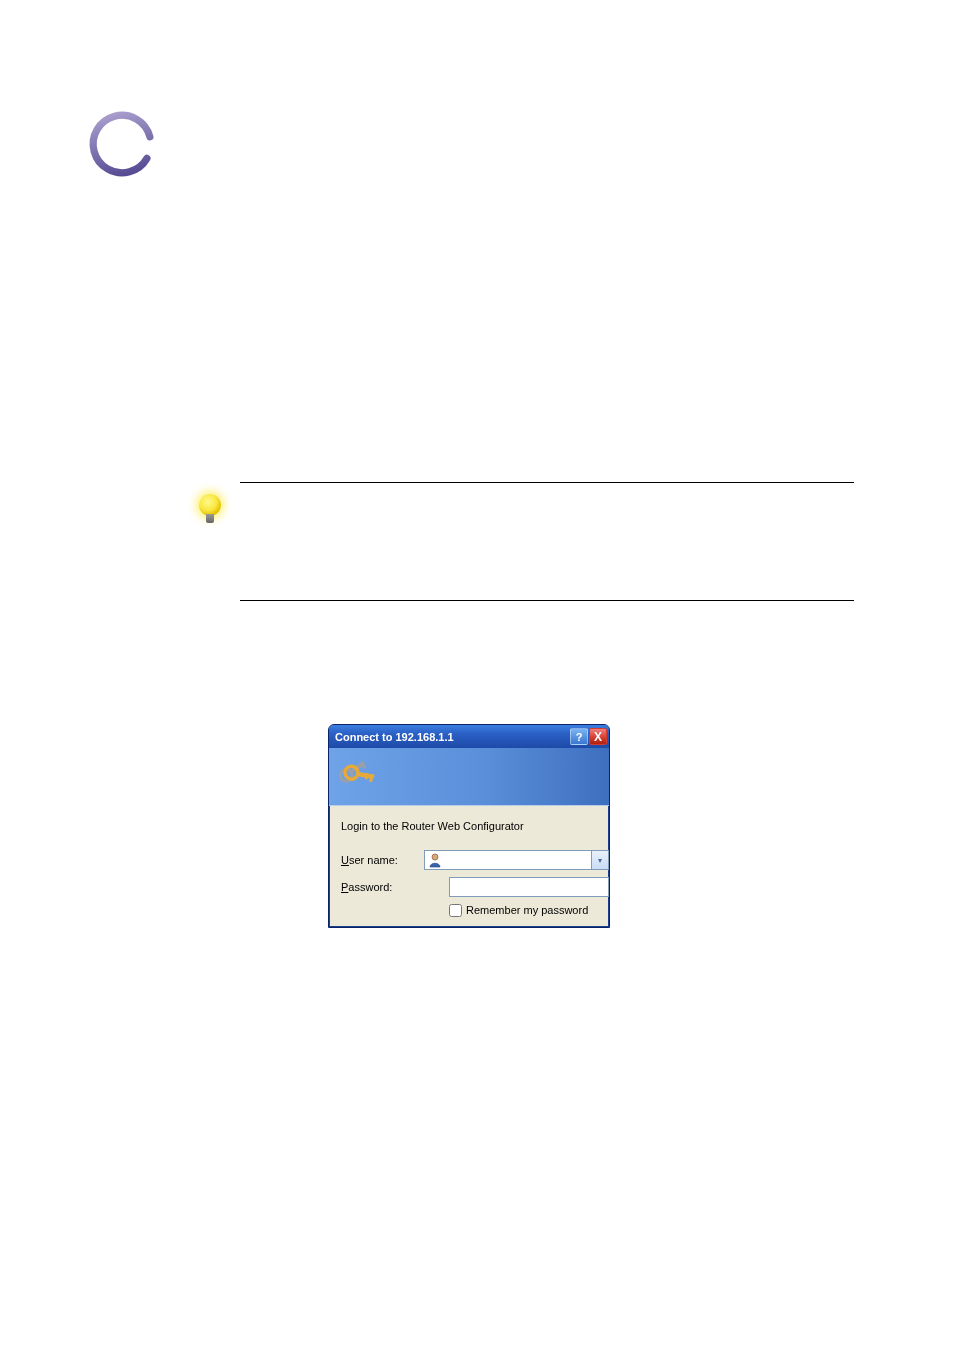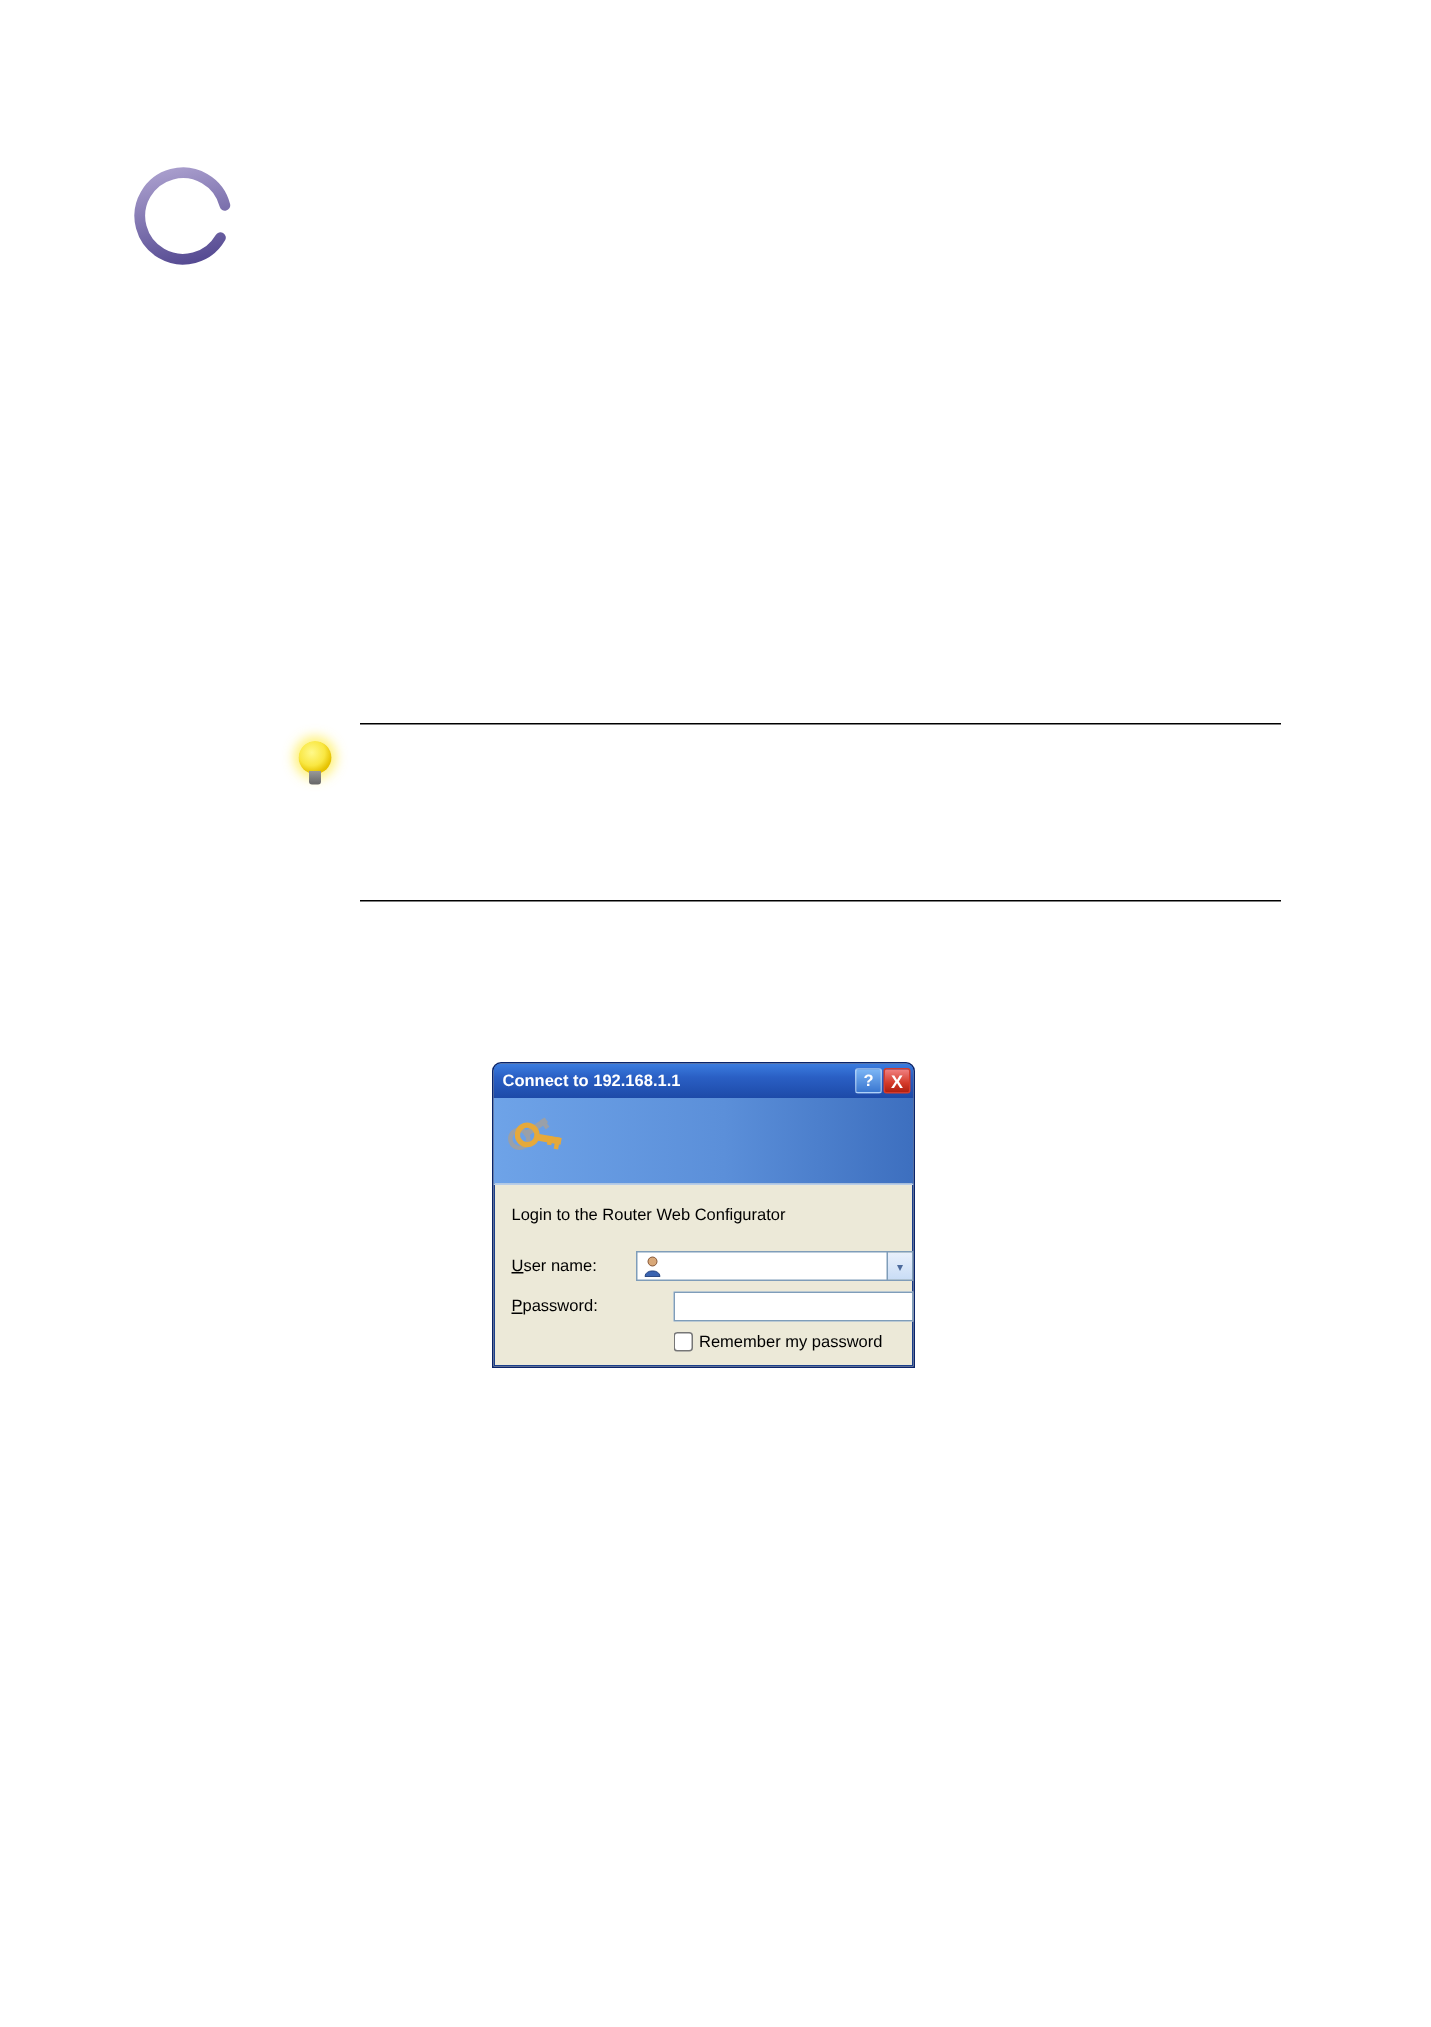--- a/index.html
+++ b/index.html
@@ -53,21 +53,21 @@
     width: 8px;
     height: 9px;
     background: linear-gradient(#999, #666);
     margin-top: -2px;
     border-radius: 0 0 2px 2px;
   }
 
   
   .dialog {
     position: absolute;
-    top: 708px;
+    top: 724px;
     left: 328px;
     width: 282px;
     background: #ece9d8;
     border: 1px solid #0a246a;
     border-radius: 6px 6px 0 0;
     overflow: hidden;
     font-size: 11px;
     color: #000;
     box-shadow: 0 0 0 1px #1b3f8b inset;
   }
@@ -176,21 +176,21 @@
     height: 20px;
     border: 1px solid #7f9db9;
     background: #fff;
     font-size: 11px;
     padding: 0 4px;
   }
   .check-row {
     margin-left: 108px;
     margin-top: 2px;
     display: flex;
-    align-items: center;
+    align-items: flex-start;
     gap: 4px;
     font-size: 11px;
   }
   .check-row input {
     width: 13px;
     height: 13px;
     accent-color: #666;
   }
   .btn-row {
     display: flex;
@@ -276,21 +276,21 @@
             <circle cx="8" cy="5" r="3" fill="#d8a878" stroke="#7a4a2a" stroke-width="0.6"></circle>
             <path d="M3 15 C3 10 13 10 13 15 Z" fill="#3a63b0" stroke="#23407a" stroke-width="0.6"></path>
           </svg>
         </div>
         <input class="combo" type="text" value="" style="">
         <div class="combo-dd">▾</div>
       </div>
     </div>
 
     <div class="form-row">
-      <div class="form-label"><span class="ul">P</span><span>password:</span></div>
+      <div class="form-label"><span class="ul">P</span><span>assword:</span></div>
       <input class="pw-input" type="password" value="" style="">
     </div>
 
     <div class="check-row">
       <input type="checkbox" style="">
       <span><span class="ul">R</span><span>emember my password</span></span>
     </div>
 
   </div>
 </div>

